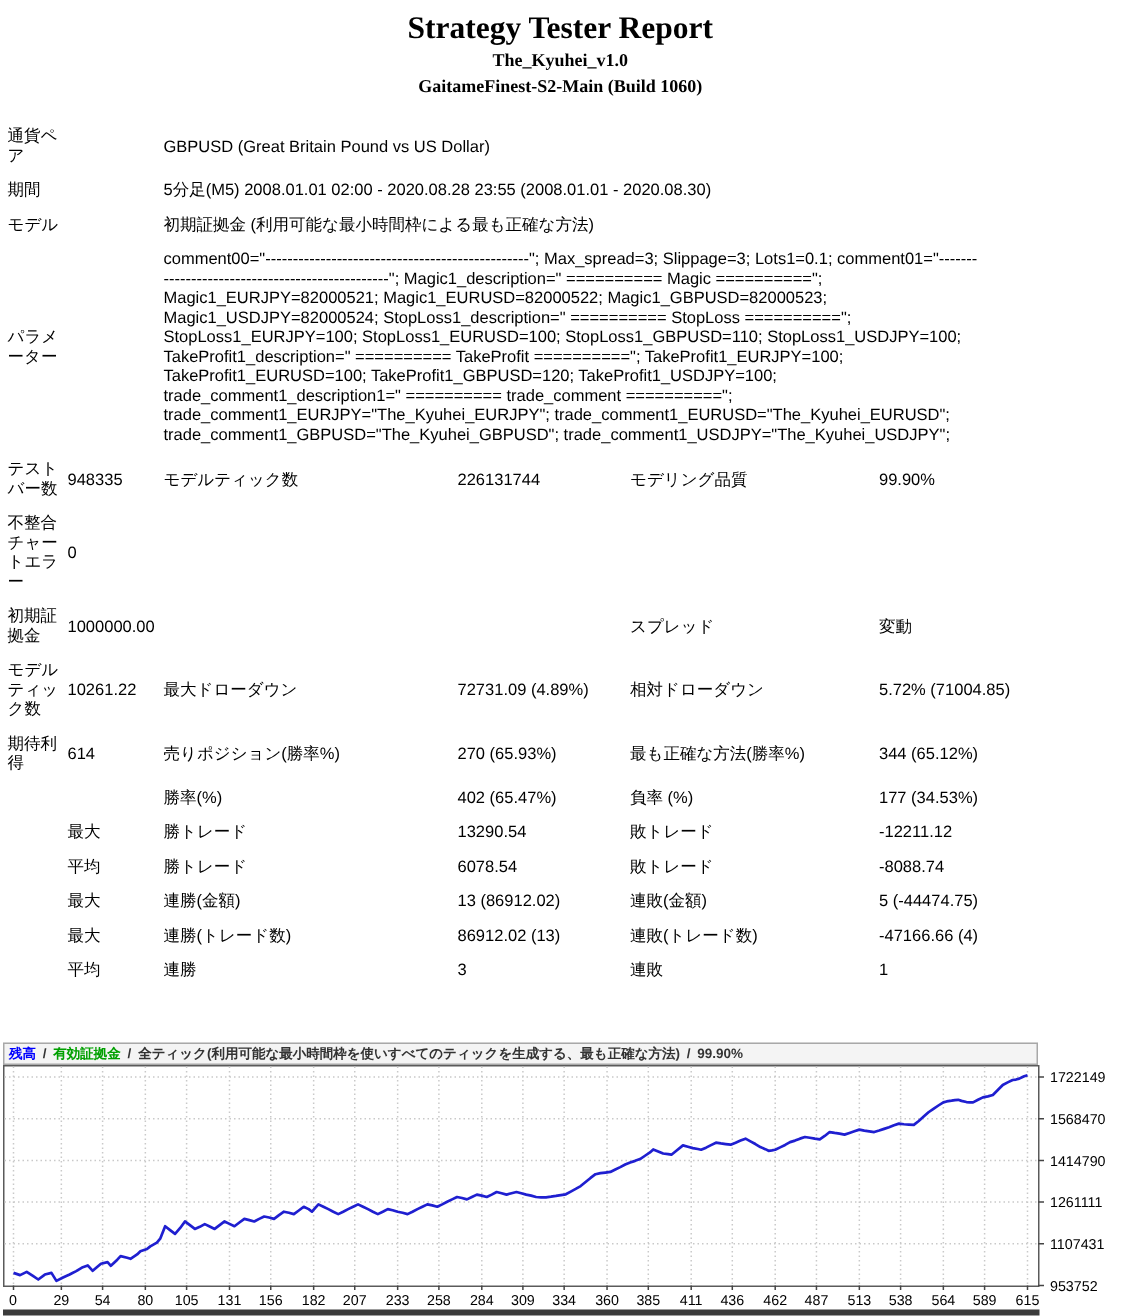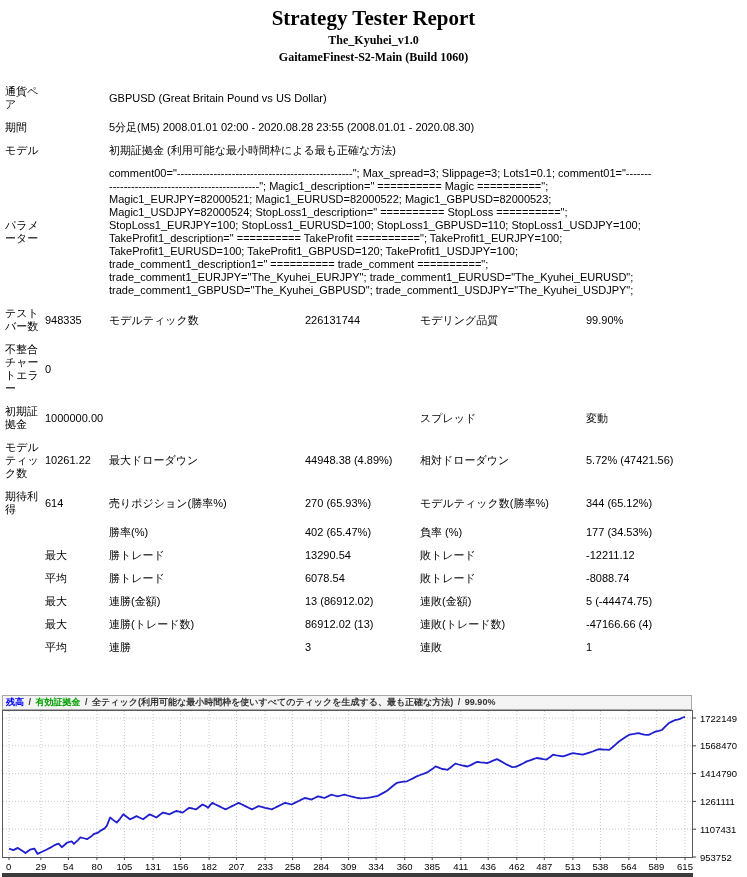--- a/index.html
+++ b/index.html
@@ -95,30 +95,30 @@
           <td class="c2">1000000.00</td>
           <td class="c3"></td>
           <td class="c4"></td>
           <td class="c5">スプレッド</td>
           <td class="c6">変動</td>
         </tr>
         <tr>
           <td class="c1">モデルティック数</td>
           <td class="c2">10261.22</td>
           <td class="c3">最大ドローダウン</td>
-          <td class="c4">44948.38 (4.89%)</td>
+          <td class="c4">72731.09 (4.89%)</td>
           <td class="c5">相対ドローダウン</td>
-          <td class="c6">5.72% (47421.56)</td>
+          <td class="c6">5.72% (71004.85)</td>
         </tr>
         <tr>
           <td class="c1">期待利得</td>
           <td class="c2">614</td>
           <td class="c3">売りポジション(勝率%)</td>
           <td class="c4">270 (65.93%)</td>
-          <td class="c5">モデルティック数(勝率%)</td>
+          <td class="c5">最も正確な方法(勝率%)</td>
           <td class="c6">344 (65.12%)</td>
         </tr>
         <tr>
           <td class="c1"></td>
           <td class="c2"></td>
           <td class="c3">勝率(%)</td>
           <td class="c4">402 (65.47%)</td>
           <td class="c5">負率 (%)</td>
           <td class="c6">177 (34.53%)</td>
         </tr>

